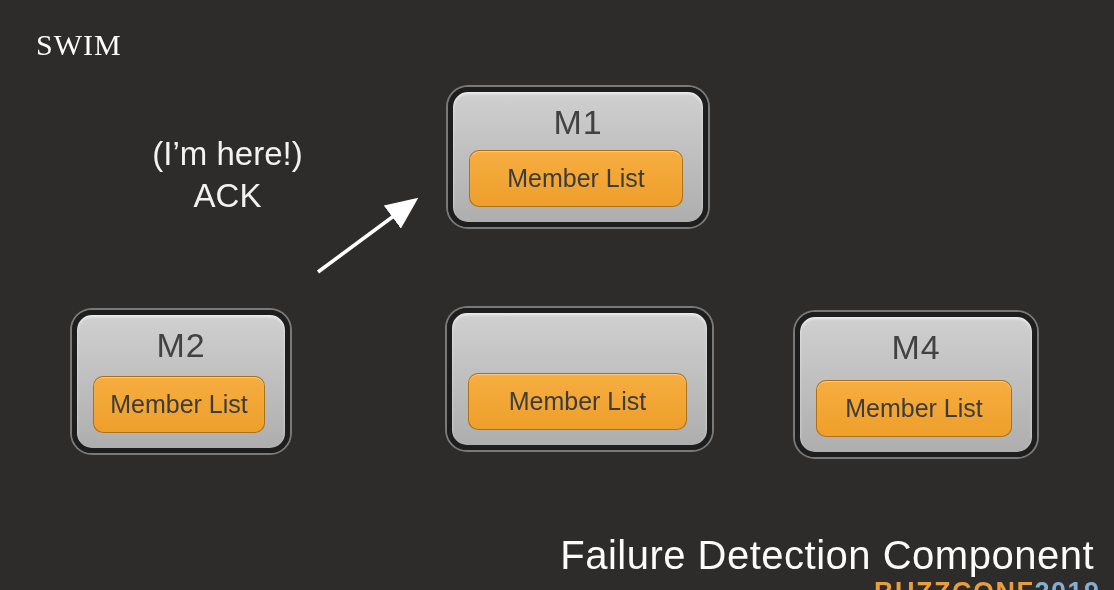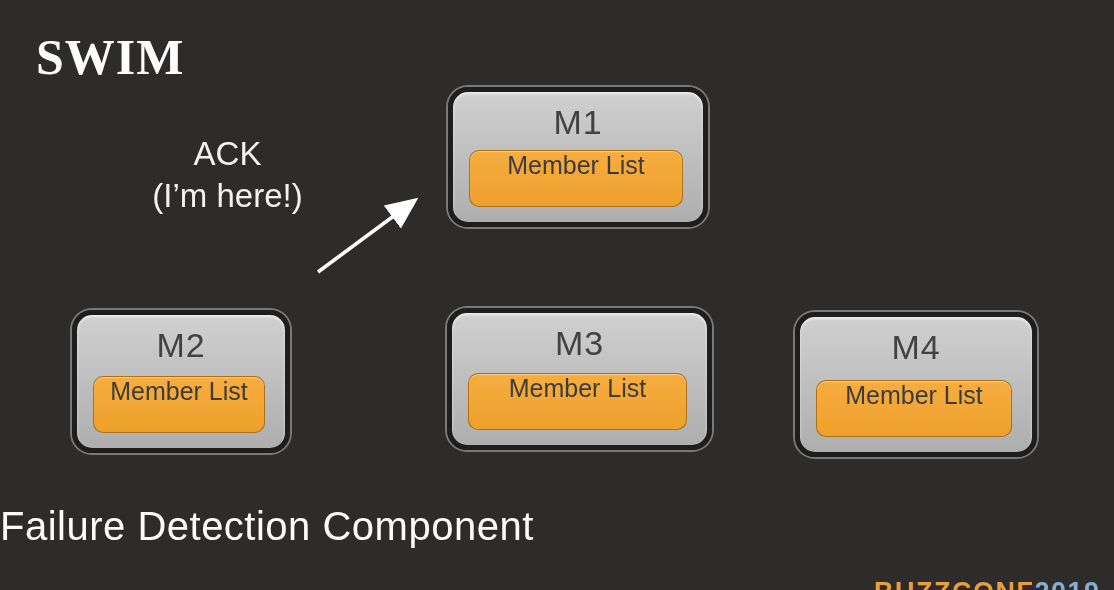--- a/index.html
+++ b/index.html
@@ -16,22 +16,22 @@
     font-family: "Liberation Sans", sans-serif;
   }
 
   
   .slide-title {
     position: absolute;
     left: 36px;
     top: 28px;
     margin: 0;
     font-family: "Liberation Serif", serif;
-    font-weight: bold;
-    font-size: 50px;
+    font-weight: normal;
+    font-size: 30px;
     letter-spacing: 1px;
     color: #fdfdfd;
   }
 
   
   .ack {
     position: absolute;
     left: 95px;
     top: 133px;
     width: 265px;
@@ -81,34 +81,34 @@
     position: absolute;
     left: 16px;
     right: 20px;
     bottom: 15px;
     height: 57px;
     border-radius: 10px;
     background: linear-gradient(180deg, #f6ad40 0%, #ee9f2b 100%);
     border: 1px solid rgba(150, 95, 10, 0.75);
     box-shadow: inset 0 1px 1px rgba(255,255,255,0.4);
     display: flex;
-    align-items: flex-start;
+    align-items: center;
     justify-content: center;
     font-size: 25px;
     color: #3c3c3c;
     box-sizing: border-box;
   }
 
   
   .caption {
     position: absolute;
     left: 0;
     right: 20px;
-    top: 504px;
-    text-align: left;
+    top: 533px;
+    text-align: right;
     font-size: 40px;
     letter-spacing: 0.5px;
     color: #fbfbfb;
   }
 
   
   .watermark {
     position: absolute;
     top: 577px;
     left: 874px;
@@ -121,22 +121,22 @@
   .wm-secondary { color: #85aed0; }
 </style>
 </head>
 <body>
 
 <div class="stage">
 
   <h1 class="slide-title">SWIM</h1>
 
   <div class="ack">
+    <div>(I’m here!)</div>
     <div>ACK</div>
-    <div>(I’m here!)</div>
   </div>
 
   <svg class="arrow-svg" viewBox="0 0 140 100" aria-hidden="true">
     <defs>
       <marker id="arrowhead" markerWidth="9" markerHeight="8" refX="7.5" refY="4" orient="auto">
         <polygon points="0 0, 9 4, 0 8" fill="#ffffff"></polygon>
       </marker>
     </defs>
     <line x1="18" y1="87" x2="114" y2="16" stroke="#ffffff" stroke-width="3.6" marker-end="url(#arrowhead)"></line>
   </svg>
@@ -149,21 +149,20 @@
   </div>
 
   <div class="node" id="node-m2">
     <div class="node-label">M2</div>
     <div class="member-list">
       <span>Member List</span>
     </div>
   </div>
 
   <div class="node" id="node-m3">
-    <div class="node-label">M3</div>
     <div class="member-list">
       <span>Member List</span>
     </div>
   </div>
 
   <div class="node" id="node-m4">
     <div class="node-label">M4</div>
     <div class="member-list">
       <span>Member List</span>
     </div>

